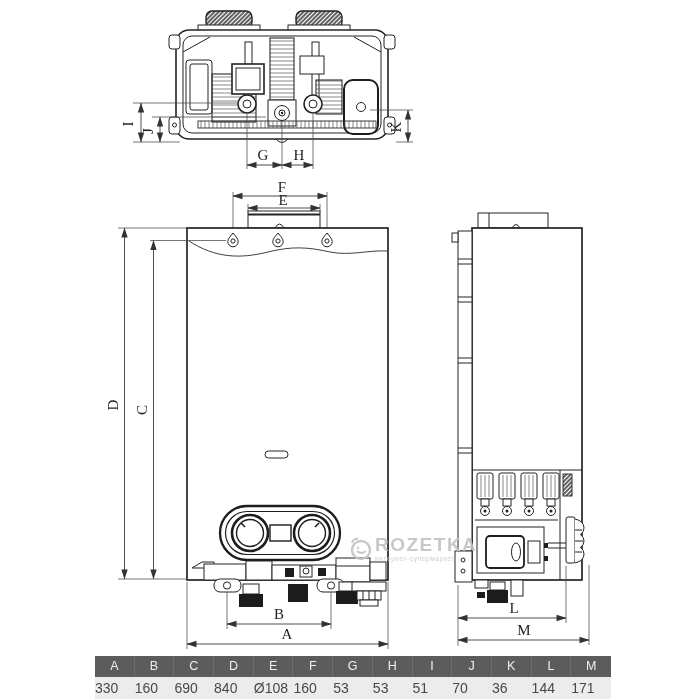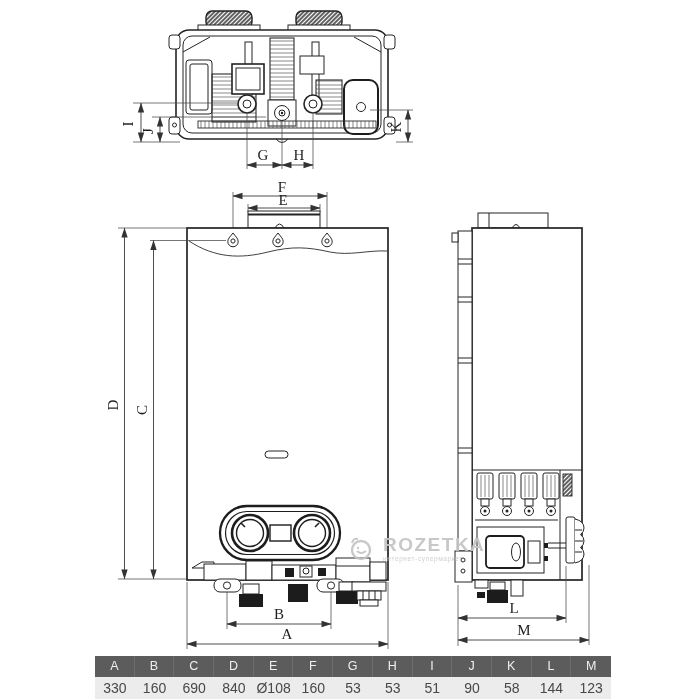--- a/index.html
+++ b/index.html
@@ -7,33 +7,33 @@
         font-family:"Liberation Sans",sans-serif;}
   svg text{font-family:"Liberation Serif",serif;font-size:15px;fill:#1e1e1e;text-anchor:middle;}
   .s1{fill:none;stroke:#242424;stroke-width:1;}
   .w1{fill:#fff;stroke:#242424;stroke-width:1;}
   .w2{fill:#fff;stroke:#242424;stroke-width:1.6;}
   .dk{fill:#1c1c1c;stroke:none;}
   .dim{fill:none;stroke:#3a3a3a;stroke-width:0.9;}
   .ext{fill:none;stroke:#4a4a4a;stroke-width:0.75;}
   .fin{stroke:#555;stroke-width:0.7;}
   
-  .watermark{position:absolute;left:348px;top:535px;display:flex;align-items:center;gap:11px;
+  .watermark{position:absolute;left:348px;top:535px;display:flex;align-items:center;gap:3px;
              color:#c4c4c4;opacity:0.92;pointer-events:none;}
   .wm-text{display:flex;flex-direction:column;line-height:1;}
   .wm-brand{font-weight:bold;font-size:19px;letter-spacing:1.5px;}
   .wm-tagline{font-size:6.5px;letter-spacing:0.6px;margin-top:2px;color:#cccccc;}
   
   .spec-table{position:absolute;left:95px;top:656px;width:516px;}
   .spec-header,.spec-row{display:grid;grid-template-columns:repeat(13,1fr);}
   .spec-header .th{background:#5c5c5c;color:#efefef;font-size:12.5px;height:21px;
                    line-height:21px;text-align:center;border-right:1px solid #6d6d6d;}
   .spec-header .th:last-child{border-right:none;}
   .spec-row .td{background:#ececec;color:#484848;font-size:14px;height:22px;
-                line-height:22px;text-align:center;}
+                line-height:22px;text-align:left;}
 </style>
 </head>
 <body>
 
 <div class="page">
 
 <svg width="700" height="652" viewBox="0 0 700 652">
   <defs>
     <marker id="arr" viewBox="0 0 10 10" refX="9.6" refY="5" markerWidth="11" markerHeight="11" orient="auto-start-reverse">
       <path d="M0,1.8 L10,5 L0,8.2 Z" fill="#333"></path>
@@ -338,20 +338,20 @@
   <div class="spec-row">
     <div class="td">330</div>
     <div class="td">160</div>
     <div class="td">690</div>
     <div class="td">840</div>
     <div class="td">Ø108</div>
     <div class="td">160</div>
     <div class="td">53</div>
     <div class="td">53</div>
     <div class="td">51</div>
-    <div class="td">90</div>
-    <div class="td">58</div>
+    <div class="td">70</div>
+    <div class="td">36</div>
     <div class="td">144</div>
-    <div class="td">123</div>
+    <div class="td">171</div>
   </div>
 </div>
 
 </div>
 
 </body></html>

